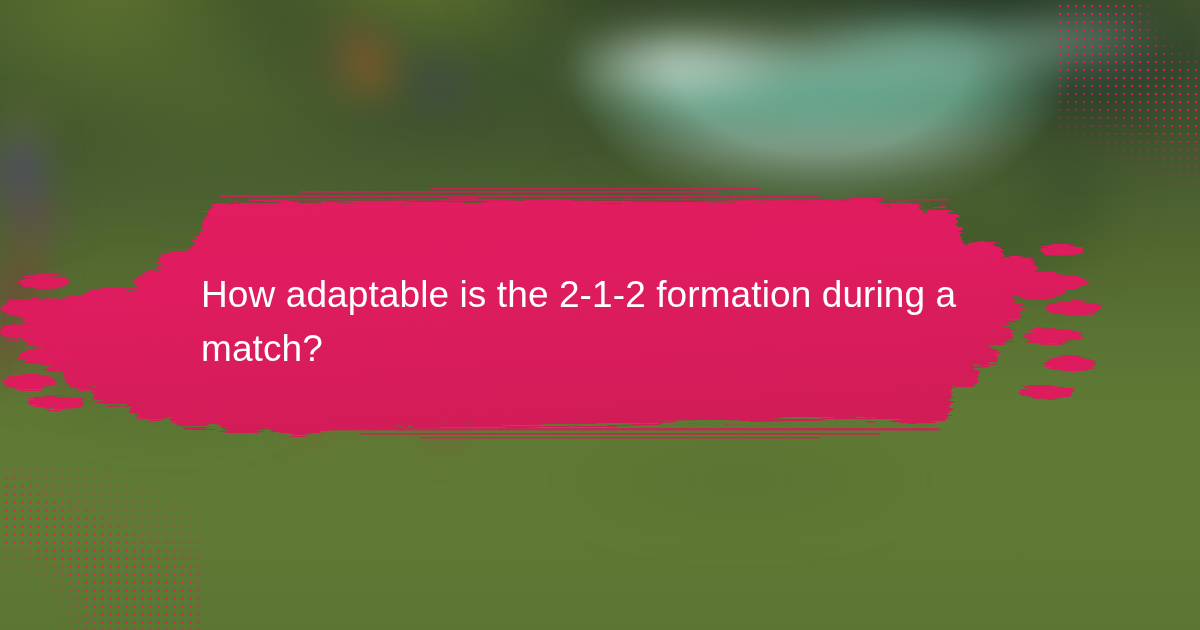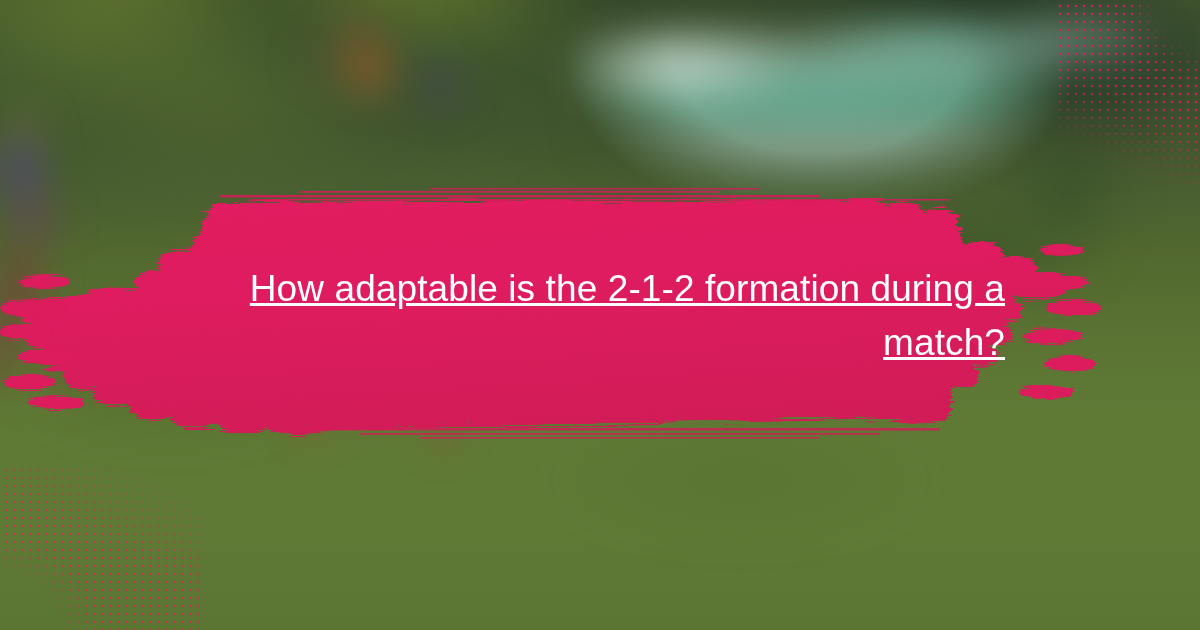--- a/index.html
+++ b/index.html
@@ -199,30 +199,29 @@
     height: 268px;
     display: block;
   }
 
   
   .headline {
     position: absolute;
     left: 195px;
     top: 262px;
     width: 810px;
-    margin: 0;
-    text-align: right;
+    margin: 6px;
+    text-align: left;
     color: #ffffff;
     font-family: "Liberation Sans", sans-serif;
     font-size: 37px;
     font-weight: 400;
     line-height: 1.47;
     letter-spacing: 0.1px;
     text-rendering: optimizeLegibility;
-    text-decoration: underline;
   }
 </style>
 </head>
 <body>
 
 <div id="card">
 
   <div class="photo">
     <div class="photo-layer bg-base"></div>
     <div class="photo-layer bg-foliage"></div>

